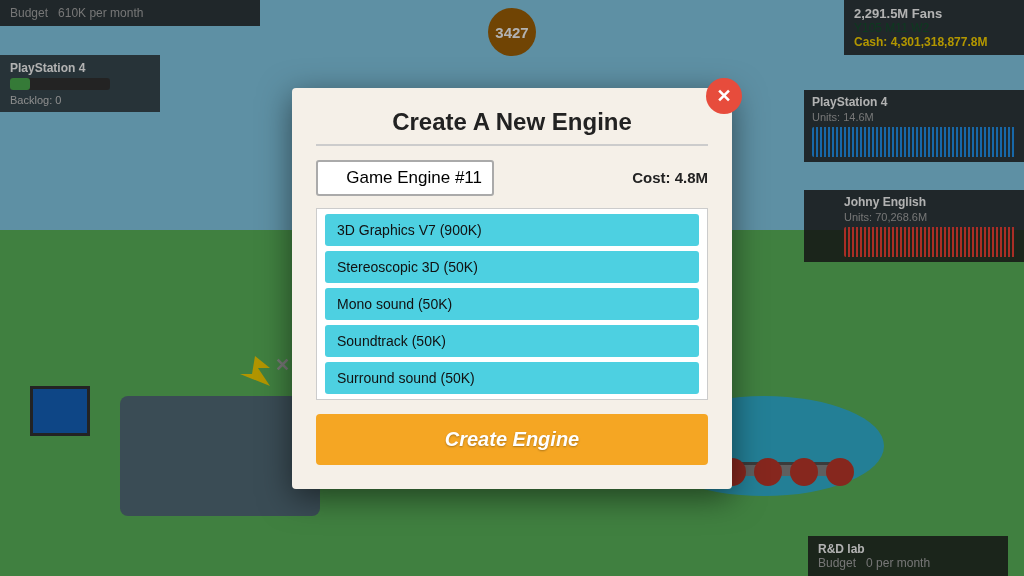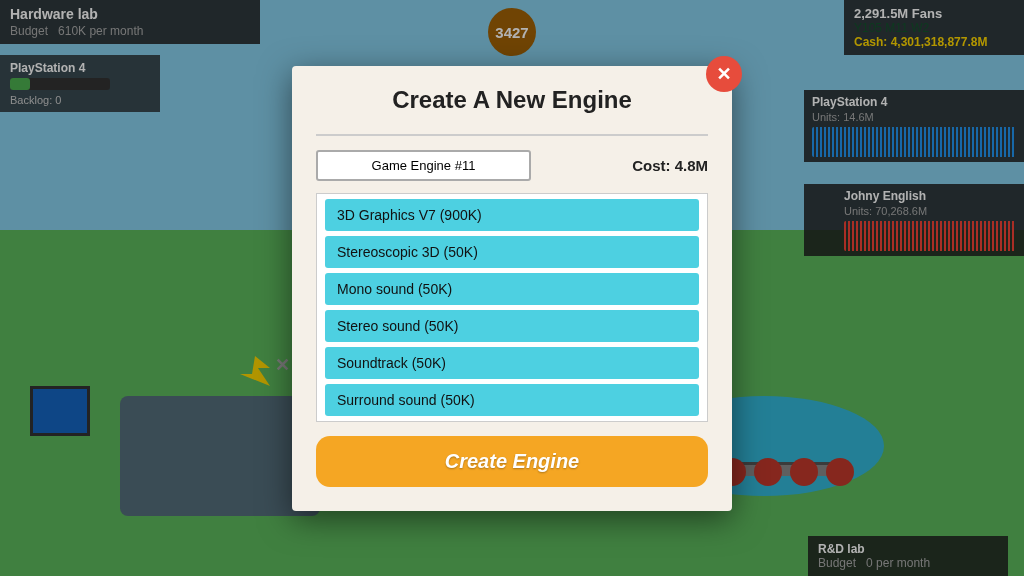--- a/index.html
+++ b/index.html
@@ -177,38 +177,38 @@
       z-index: 10;
     }
 
     .modal-title {
       text-align: center;
       font-size: 24px;
       font-weight: bold;
       color: #222;
       margin-bottom: 14px;
       border-bottom: 2px solid #ccc;
-      padding-bottom: 20px;
+      padding-bottom: 8px;
     }
 
     .engine-name-row {
       display: flex;
       align-items: center;
       justify-content: space-between;
       margin-bottom: 12px;
     }
 
     .engine-name-input {
       border: 2px solid #aaa;
       background: white;
       padding: 6px 10px;
-      font-size: 13px;
+      font-size: 17px;
       border-radius: 3px;
-      width: 215px;
-      text-align: center;
+      width: 178px;
+      text-align: right;
     }
 
     .cost-label {
       font-size: 15px;
       font-weight: bold;
       color: #222;
     }
 
     
     .features-container {
@@ -241,21 +241,21 @@
       border-radius: 3px;
       font-size: 15px;
       font-weight: bold;
       color: #111;
     }
 
     
     .create-btn {
       background: #f5a623;
       border: none;
-      border-radius: 14px;
+      border-radius: 4px;
       padding: 14px 20px;
       font-size: 20px;
       font-style: italic;
       font-weight: bold;
       color: white;
       cursor: pointer;
       margin-top: 14px;
       width: 100%;
       text-shadow: 0 1px 2px rgba(0,0,0,0.3);
     }
@@ -361,21 +361,20 @@
   <div class="red-circle"></div>
   <div class="red-circle"></div>
   <div class="red-circle"></div>
 </div>
 
 <div class="score-badge">
   <span>3427</span>
 </div>
 
 <div class="top-left-panel">
-  <div class="title">Hardware lab</div>
   <div class="subtitle">
     <span>Budget</span>
     &nbsp;
     <span>610K per month</span>
   </div>
 </div>
 
 <div class="console-info" style="top:55px;">
   <div class="console-name">PlayStation 4</div>
   <div class="progress-bar-outer">
@@ -392,21 +391,21 @@
     <span>4,301,318,877.8M</span>
   </div>
 </div>
 
 <div class="mini-card" style="top: 90px;">
   <div class="card-title">PlayStation 4</div>
   <div class="units">Units: 14.6M</div>
   <div class="chart-bar"></div>
 </div>
 
-<div class="mini-card" style="top: 184px; padding-left: 40px;">
+<div class="mini-card" style="top: 190px; padding-left: 40px;">
   <div class="card-title">Johny English</div>
   <div class="units">Units: 70,268.6M</div>
   <div class="chart-bar chart-bar-red"></div>
 </div>
 
 <div class="bottom-right-panel">
   <div class="title">R&amp;D lab</div>
   <div class="subtitle">
     <span>Budget</span>
     &nbsp;
@@ -427,21 +426,20 @@
       <input class="engine-name-input" type="text" value="Game Engine #11" style="">
       <span class="cost-label">Cost: 4.8M</span>
     </div>
 
     <div class="features-container">
       <div class="features-scroll">
 
       <div class="feature-item">3D Graphics V7 (900K)</div>
           <div class="feature-item">Stereoscopic 3D (50K)</div>
           <div class="feature-item">Mono sound (50K)</div>
-          <div class="feature-item">Stereo sound (50K)</div>
           <div class="feature-item">Soundtrack (50K)</div>
           <div class="feature-item">Surround sound (50K)</div>
         </div>
     </div>
 
     <button class="create-btn">
       <span>Create Engine</span>
     </button>
 
   </div>

